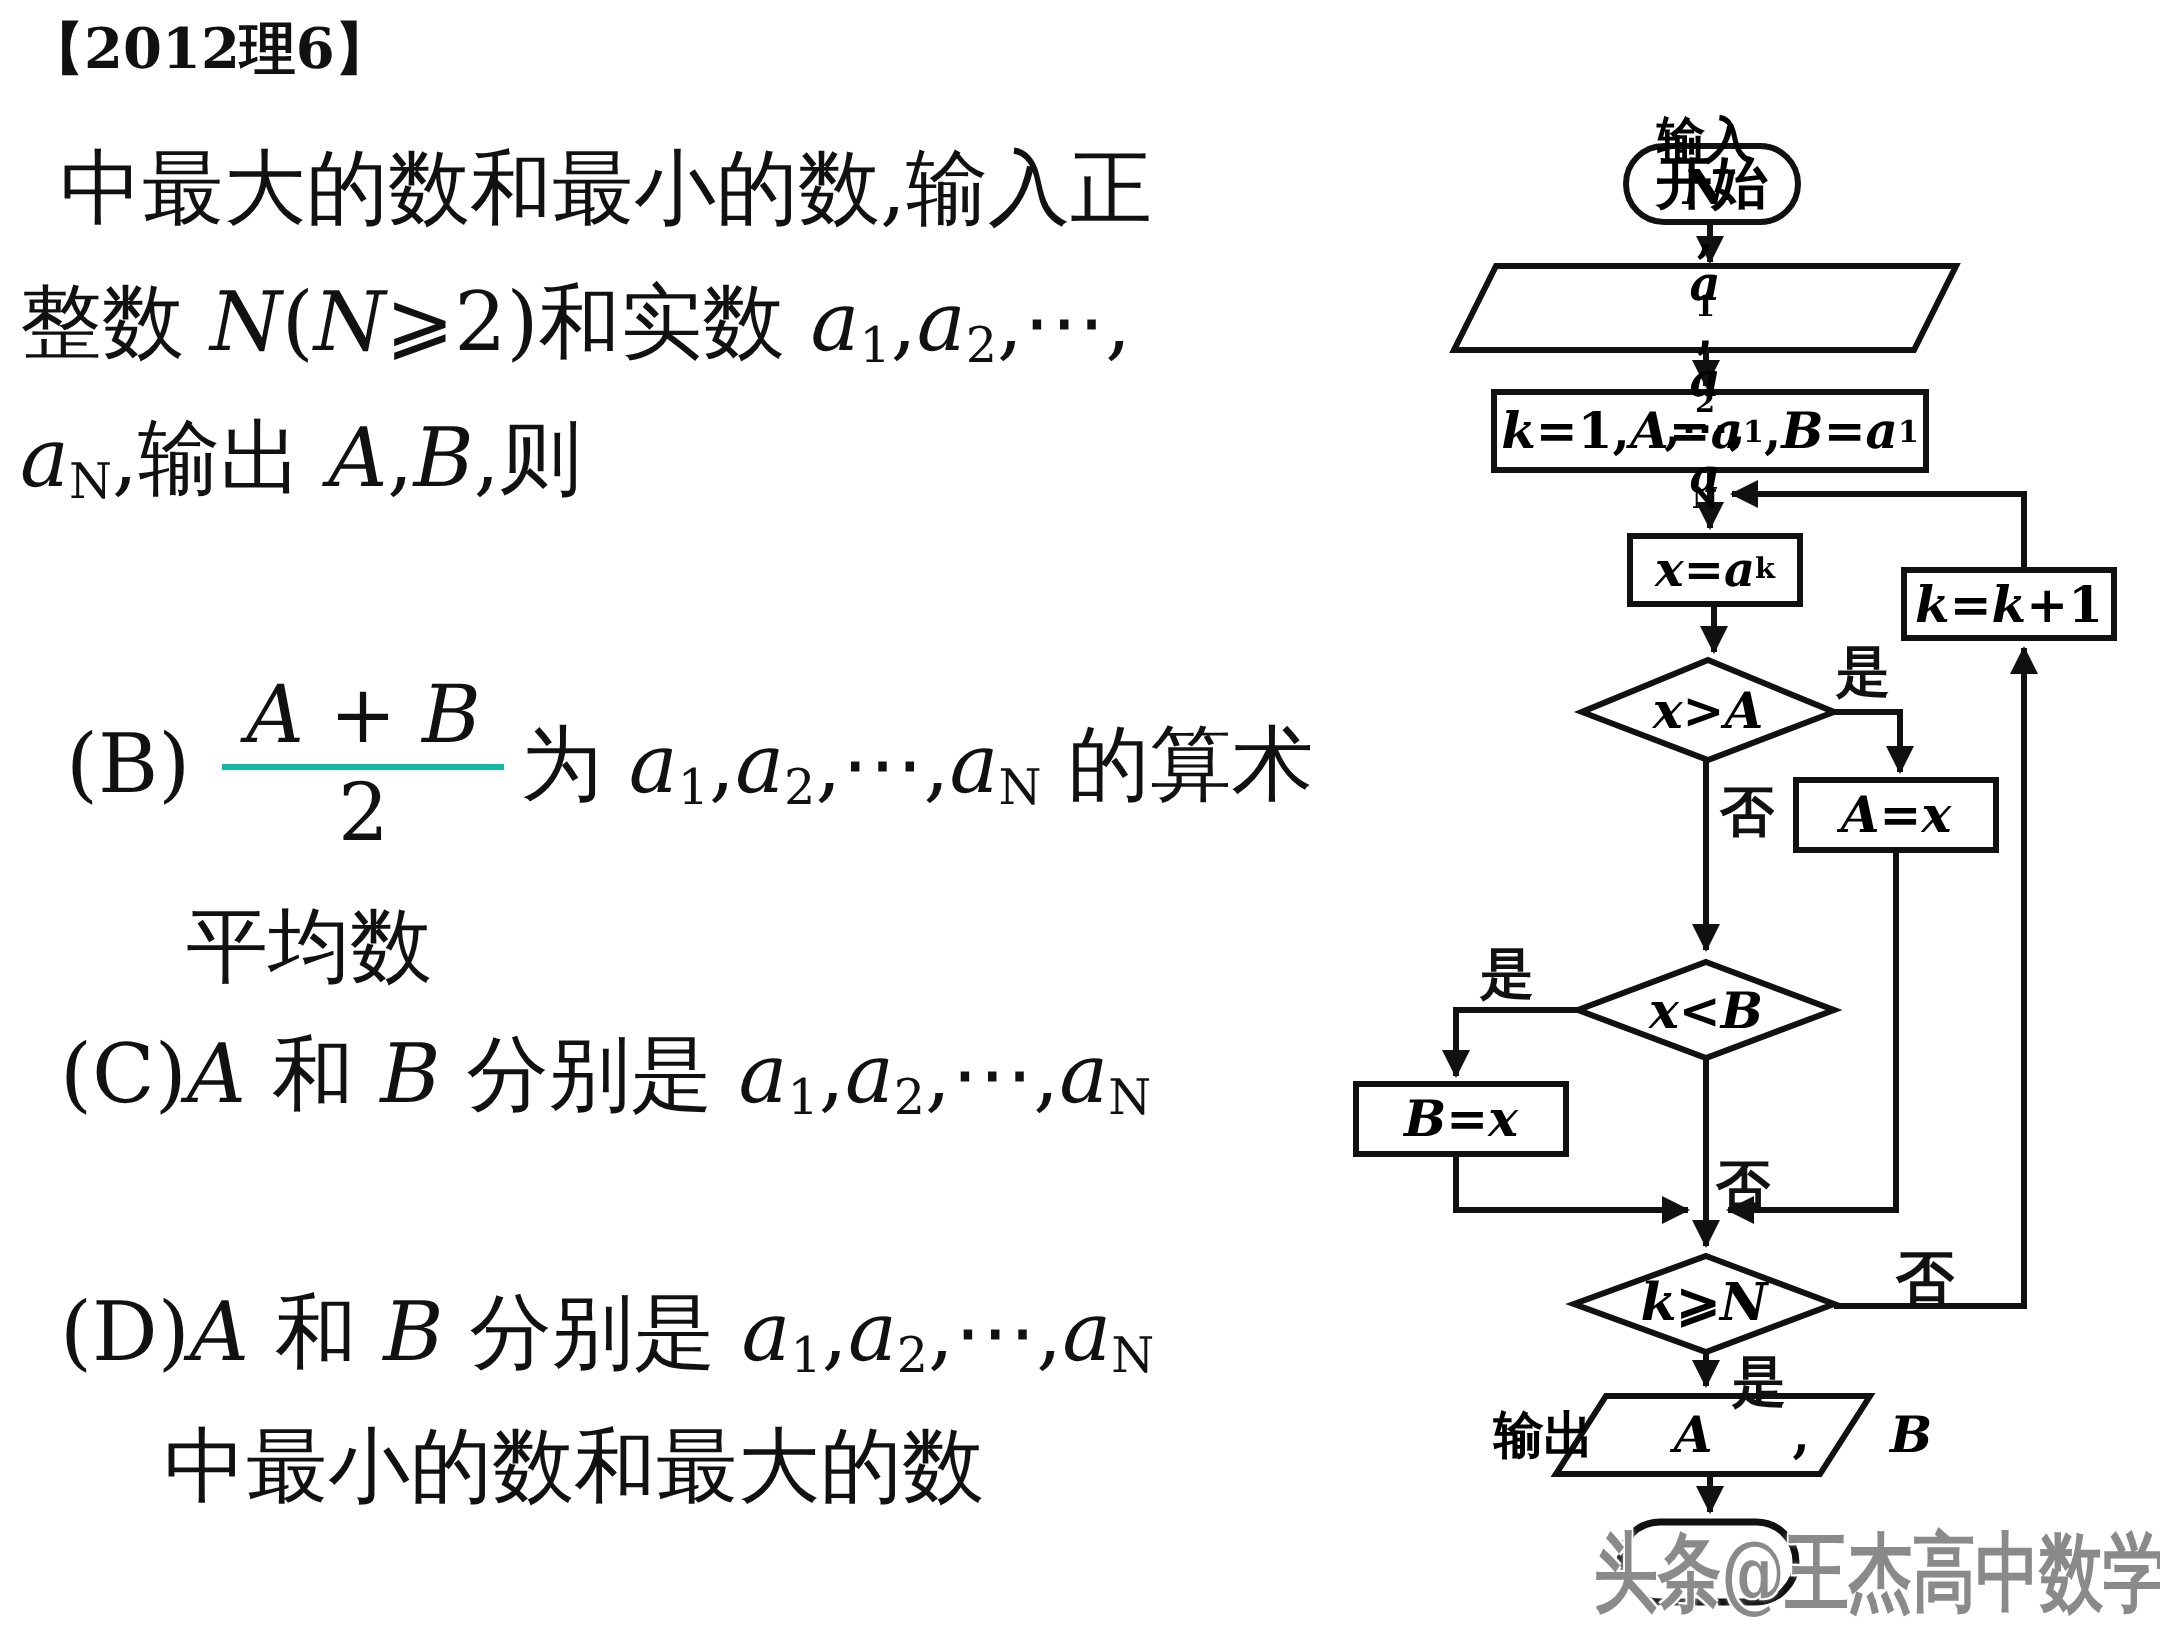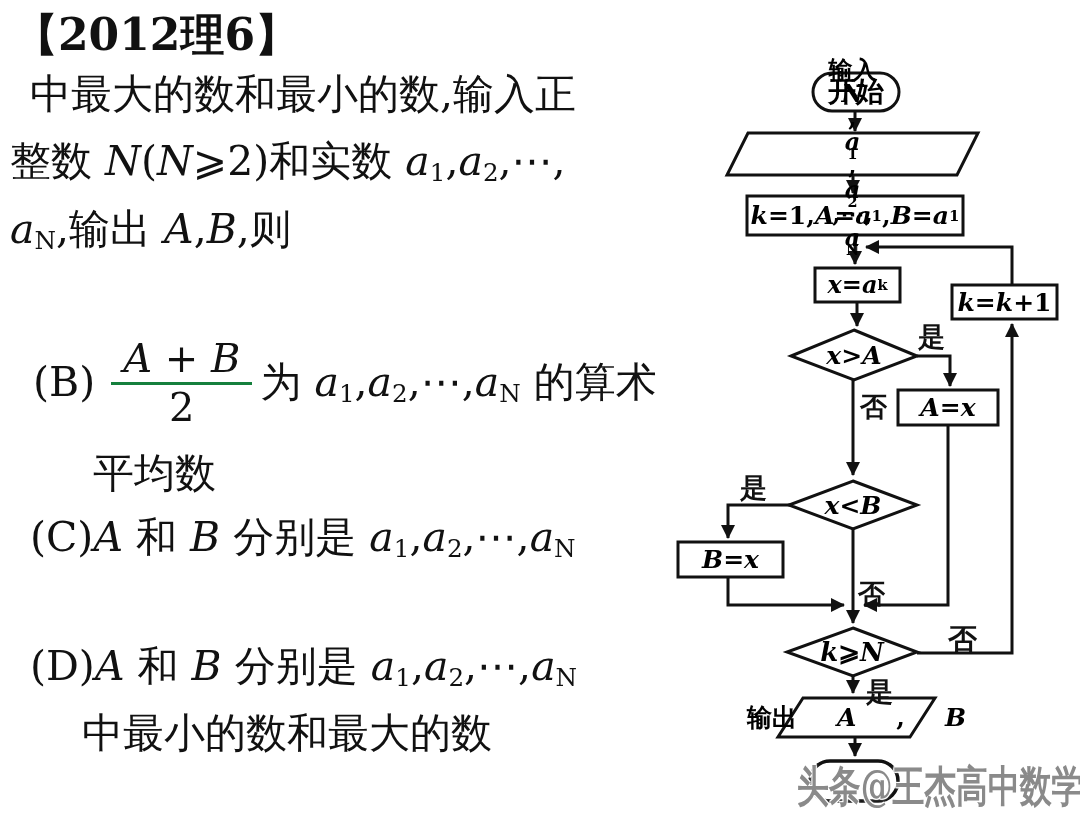--- a/index.html
+++ b/index.html
@@ -2,27 +2,27 @@
 <html><head>
 <meta charset="utf-8">
 <style>
   html,body{margin:0;padding:0;background:#e8e8e8;}
   .page{
     position:relative;width:1080px;height:821px;background:#ffffff;
     font-family:"DejaVu Serif","Liberation Serif",serif;color:#111;
     overflow:hidden;
   }
   
-  .qtitle{position:absolute;font-size:44px;font-weight:bold;white-space:nowrap;}
+  .qtitle{position:absolute;font-size:28px;font-weight:bold;white-space:nowrap;}
   .tline{position:absolute;font-size:41px;white-space:nowrap;line-height:1.1;}
   .tline i, .fc-label i, .frac i{font-style:italic;}
   sub{font-size:60%;line-height:0;vertical-align:-0.25em;}
   .optB-row{position:absolute;display:flex;align-items:center;font-size:41px;white-space:nowrap;}
   .frac{display:inline-flex;flex-direction:column;align-items:center;margin:0 8px 0 16px;font-size:40px;line-height:1.05;}
-  .fnum{border-bottom:3px solid #15803d;padding:0 12px 3px;}
+  .fnum{border-bottom:3px solid #14b8a6;padding:0 12px 3px;}
   .fden{padding-top:1px;}
   
   svg.fc{position:absolute;left:0;top:0;}
   .fc-shape{fill:#ffffff;stroke:#111;stroke-width:3;}
   .fc-line{fill:none;stroke:#111;stroke-width:3;marker-end:url(#ah);}
   .fc-label{
     position:absolute;display:flex;align-items:center;justify-content:center;
     font-weight:bold;white-space:nowrap;color:#000000;line-height:1;border-radius:19px;
   }
   .yn{position:absolute;font-weight:bold;font-size:27px;color:#111;line-height:1;}

